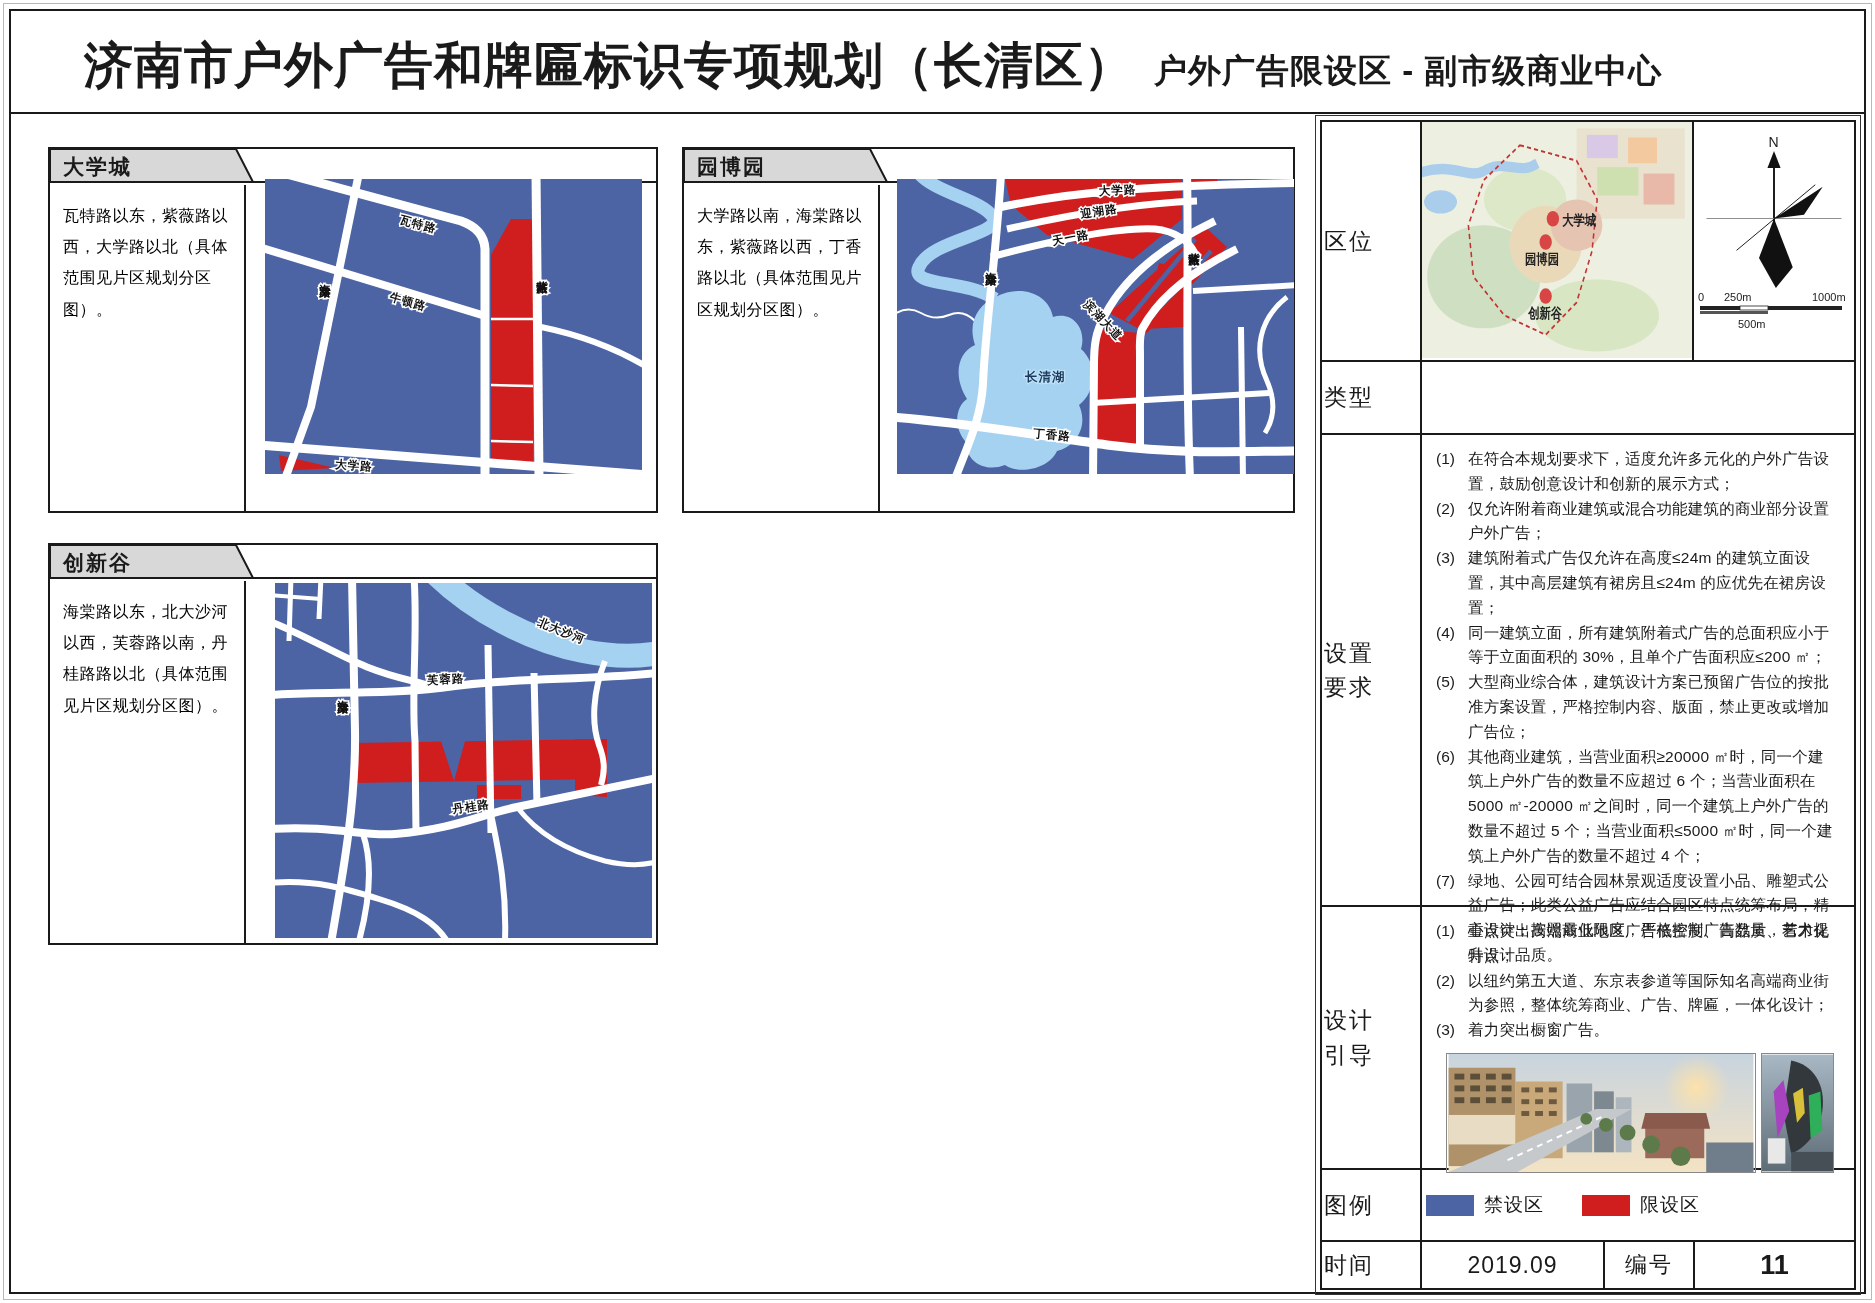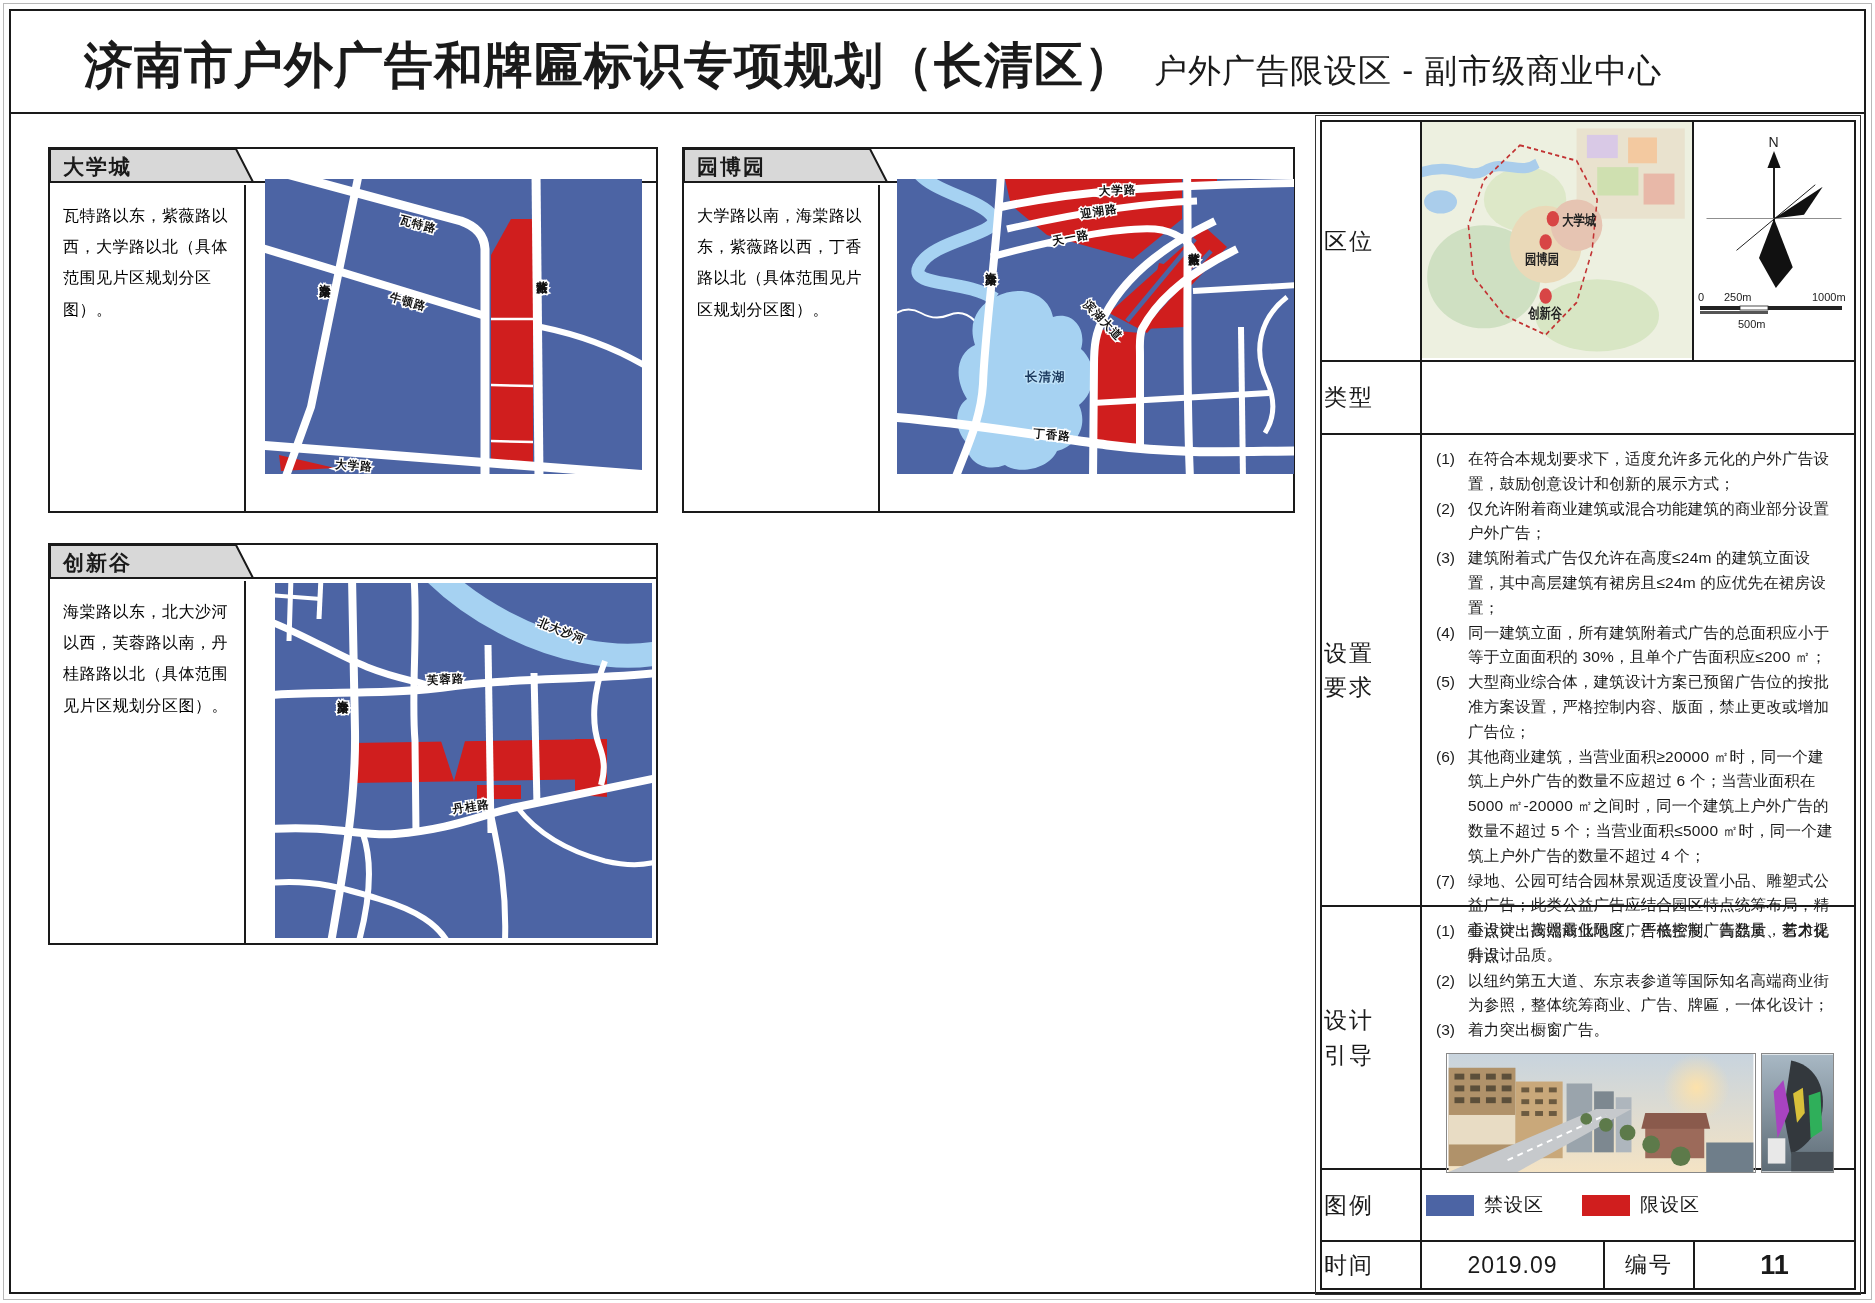--- a/index.html
+++ b/index.html
@@ -4,21 +4,21 @@
 <style>
   * { margin:0; padding:0; box-sizing:border-box; }
   html,body { width:1875px; height:1303px; background:#f2f2f2; font-family:"Liberation Sans", sans-serif; color:#1a1a1a; }
   .page { position:absolute; left:0; top:0; width:1875px; height:1303px; background:#fff; overflow:hidden; }
   .outer-line { position:absolute; inset:3px; border:1px solid #b8b8b8; pointer-events:none; }
   .frame { position:absolute; inset:9px; border:2px solid #1a1a1a; pointer-events:none; }
   .title-rule { position:absolute; left:11px; right:11px; top:112px; height:2px; background:#1a1a1a; }
 
   .titlebar { position:absolute; left:84px; top:24px; height:76px; display:flex; align-items:baseline; gap:20px; white-space:nowrap; }
   .title-main { font-size:49px; font-weight:700; letter-spacing:1px; }
-  .title-sub  { font-size:33px; font-weight:400; letter-spacing:1px;margin-top:25px; }
+  .title-sub  { font-size:33px; font-weight:700; letter-spacing:1px;margin-top:25px; }
 
   
   .panel { position:absolute; background:#fff; border:2px solid #1a1a1a; }
   .panel-head { position:absolute; left:0; right:0; top:0; height:34px; border-bottom:2px solid #1a1a1a; }
   .tab-svg { position:absolute; left:-1px; top:-1px; }
   .tab-label { position:absolute; left:13px; top:4px; font-size:21px; font-weight:700; letter-spacing:2px; }
   .panel-desc { position:absolute; left:0; top:36px; bottom:0; width:196px; border-right:2px solid #1a1a1a;
                 padding:15px 13px; font-size:16px; line-height:1.95; color:#000000; letter-spacing:.5px; }
   .panel-map { position:absolute; }
   svg { display:block; }

